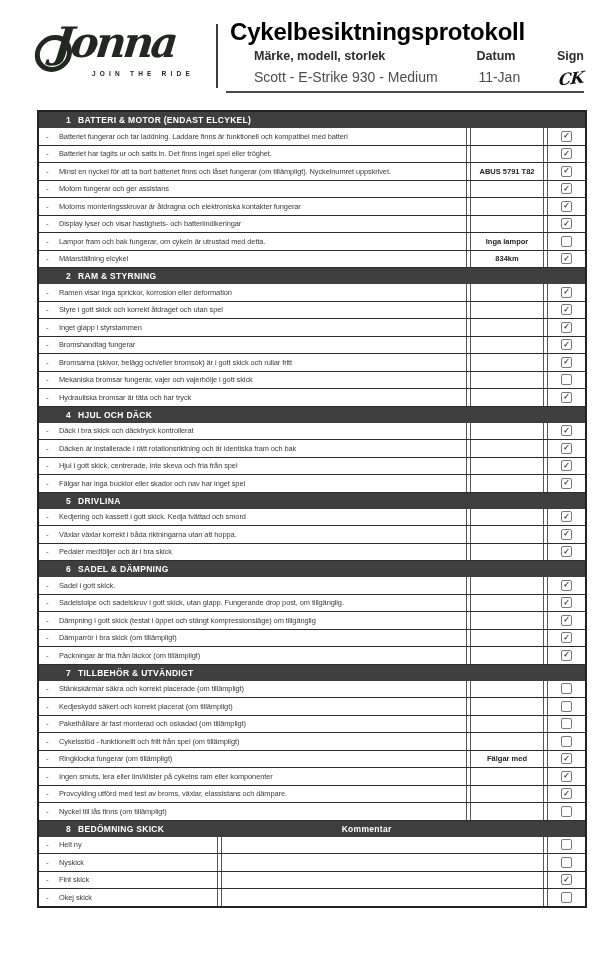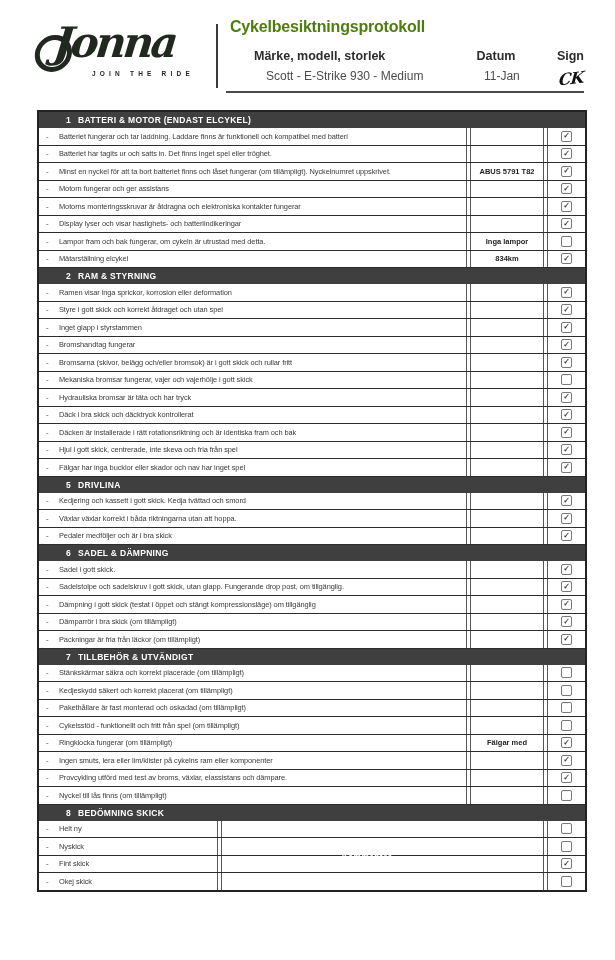--- a/index.html
+++ b/index.html
@@ -18,45 +18,45 @@
   .logo-ring {
     position:absolute; left:-4px; bottom:-4px; width:27px; height:27px;
     border:5px solid #20281f; border-radius:50%;
   }
   .logo-tag {
     margin:2px 0 0 52px; font-size:6.5px; font-weight:bold; letter-spacing:4.2px;
     color:#20281f; white-space:nowrap;
   }
   .hdr-divider { position:absolute; left:216px; top:24px; width:2px; height:64px; background:#3a3a3a; }
   .hdr-title {
-    position:absolute; left:230px; top:18px; margin:0; font-size:16px; font-weight:bold;
-    color:#4d7c0f; letter-spacing:-0.2px; white-space:nowrap;
+    position:absolute; left:230px; top:18px; margin:0; font-size:24px; font-weight:bold;
+    color:#000000; letter-spacing:-0.2px; white-space:nowrap;
   }
   .meta-row { position:absolute; left:230px; width:354px; display:flex; }
   .meta-labels { top:49px; }
   .meta-values { top:69px; }
   .col-bike { width:248px;padding-left:24px; }
   .col-datum { width:74px; }
   .col-sign { flex:1;margin-left:14px; }
   .meta-label { font-size:12.5px; font-weight:bold; color:#2d2d2d; }
-  .meta-value { font-size:12px; color:#4c4c4c;margin-left:12px; }
+  .meta-value { font-size:14px; color:#4c4c4c; }
   .signature {
     display:inline-block; font-family:"DejaVu Serif", serif; font-style:italic; font-weight:bold;
     font-size:16px; color:#111; transform:rotate(-7deg) skewX(-12deg); letter-spacing:-1px;
   }
   .hdr-underline { position:absolute; left:226px; top:91px; width:358px; height:2px; background:#4a4a4a; }
   
   .table { position:absolute; left:37px; top:110px; width:546px; border:2px solid #232323; background:#fff; }
   .section-header {
     position:relative; height:16px; background:#3f3f3f; color:#ffffff;
     font-size:8.5px; font-weight:bold; line-height:16px; padding-left:27px;
     letter-spacing:0.3px; white-space:nowrap;
   }
   .section-number { margin-right:7px; }
-  .comment-label { position:absolute; left:60%; transform:translateX(-50%); top:0;margin-top:44px; }
+  .comment-label { position:absolute; left:60%; transform:translateX(-50%); top:0; }
   .row { display:flex; align-items:stretch; height:16.5px; border-bottom:1.5px solid #2c2c2c; background:#fff; }
   .row:last-child { border-bottom:none; }
   .cell { display:flex; align-items:center; background:#fff; border-left:1px solid #585858; border-right:1px solid #585858; }
   .cell:first-child { border-left:none; }
   .cell:last-child { border-right:none; }
   .cell + .cell { margin-left:3px; }
   .cell.desc { flex:1; overflow:hidden; white-space:nowrap; }
   .cell.desc-narrow { width:178px; flex:none; overflow:hidden; white-space:nowrap; }
   .bullet { font-size:8px; color:#4a4a4a; padding:0 0 0 7px; flex:none; }
   .desc-text { font-size:8px; color:#3b3b3b; margin-left:10px; transform:scaleX(0.93); transform-origin:left center; letter-spacing:-0.1px; }
@@ -265,20 +265,24 @@
     <div class="cell desc">
       <span class="bullet">-</span>
       <span class="desc-text">Hydrauliska bromsar är täta och har tryck</span>
     </div>
     <div class="cell value"></div>
     <div class="cell check">
       <span class="checkbox">✓</span>
     </div>
   </div>
 
+  <div class="section-header">
+    <span class="section-number">4</span><span>HJUL OCH DÄCK</span>
+    
+  </div>
 
   <div class="row">
     <div class="cell desc">
       <span class="bullet">-</span>
       <span class="desc-text">Däck i bra skick och däcktryck kontrollerat</span>
     </div>
     <div class="cell value"></div>
     <div class="cell check">
       <span class="checkbox">✓</span>
     </div>

